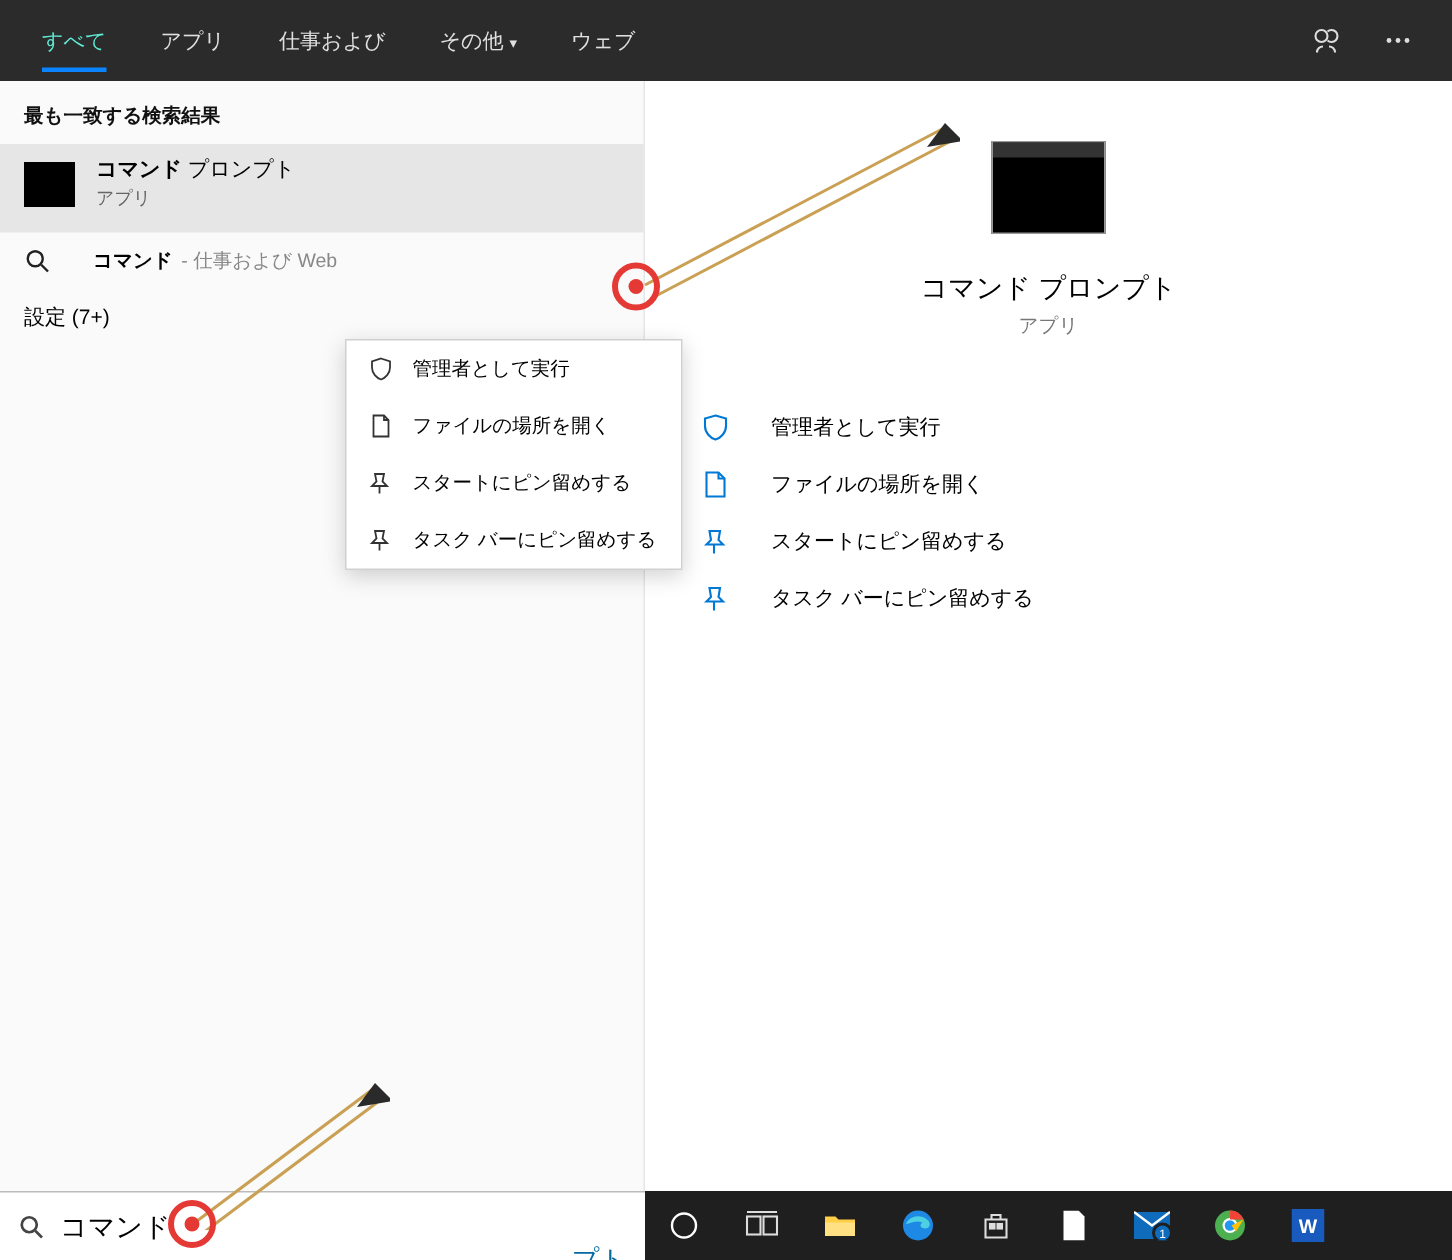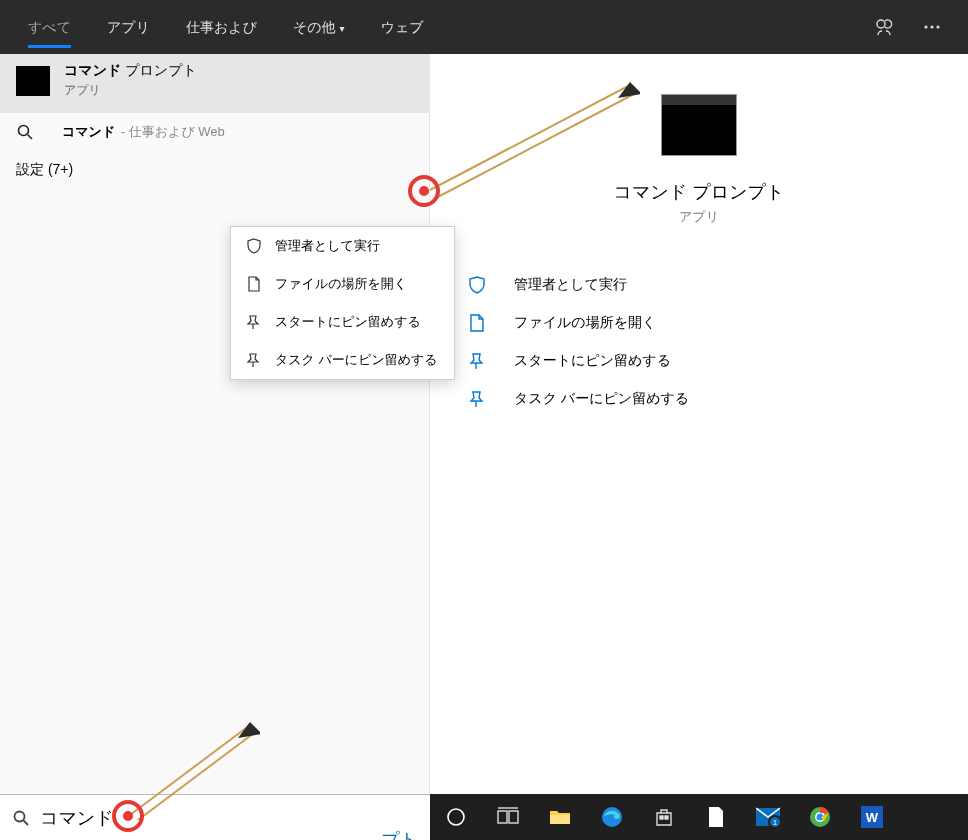--- a/index.html
+++ b/index.html
@@ -2,21 +2,21 @@
 <html><head>
   <meta charset="utf-8">
   <style>
     * { margin:0; padding:0; box-sizing:border-box; font-family:"Yu Gothic UI","Meiryo",sans-serif; }
     body { width:968px; height:840px; overflow:hidden; background:#fff; position:relative; }
 
     
     .header { background:#2b2b2b; height:54px; display:flex; align-items:center; color:#e0e0e0; padding:0 10px; }
     .tabs { display:flex; gap:0; }
     .tab { padding:0 18px; height:54px; line-height:54px; font-size:14px; cursor:pointer; position:relative; }
-    .tab.active { color:#a3a3a3; }
+    .tab.active { color:#5eead4; }
     .tab.active::after { content:""; position:absolute; left:18px; right:18px; bottom:6px; height:3px; background:#0a84ff; }
     .tab .chev { margin-left:4px; font-size:10px; }
     .header-right { margin-left:auto; display:flex; align-items:center; gap:24px; padding-right:14px; }
     .hdr-icon { width:24px; height:24px; display:flex; align-items:center; justify-content:center; cursor:pointer; }
 
     
     .main { display:flex; height:740px; }
     .left { width:430px; background:#fafafa; border-right:1px solid #e6e6e6; position:relative; }
     .right { flex:1; background:#fff; padding-top:40px; }
 
@@ -90,20 +90,21 @@
           <circle cx="10" cy="10" r="1.6"></circle>
           <circle cx="16" cy="10" r="1.6"></circle>
         </svg>
     </div>
   </div>
 </div>
 
 <div class="main">
 
   <div class="left">
+    <div class="section-hdr">最も一致する検索結果</div>
     <div class="best">
       <div class="thumb"></div>
       <div>
         <div class="ttl"><b>コマンド</b><span> プロンプト</span></div>
         <div class="sub">アプリ</div>
       </div>
     </div>
 
     <div class="row">
       <svg class="mg" viewBox="0 0 18 18" fill="none" stroke="#222" stroke-width="1.6">

